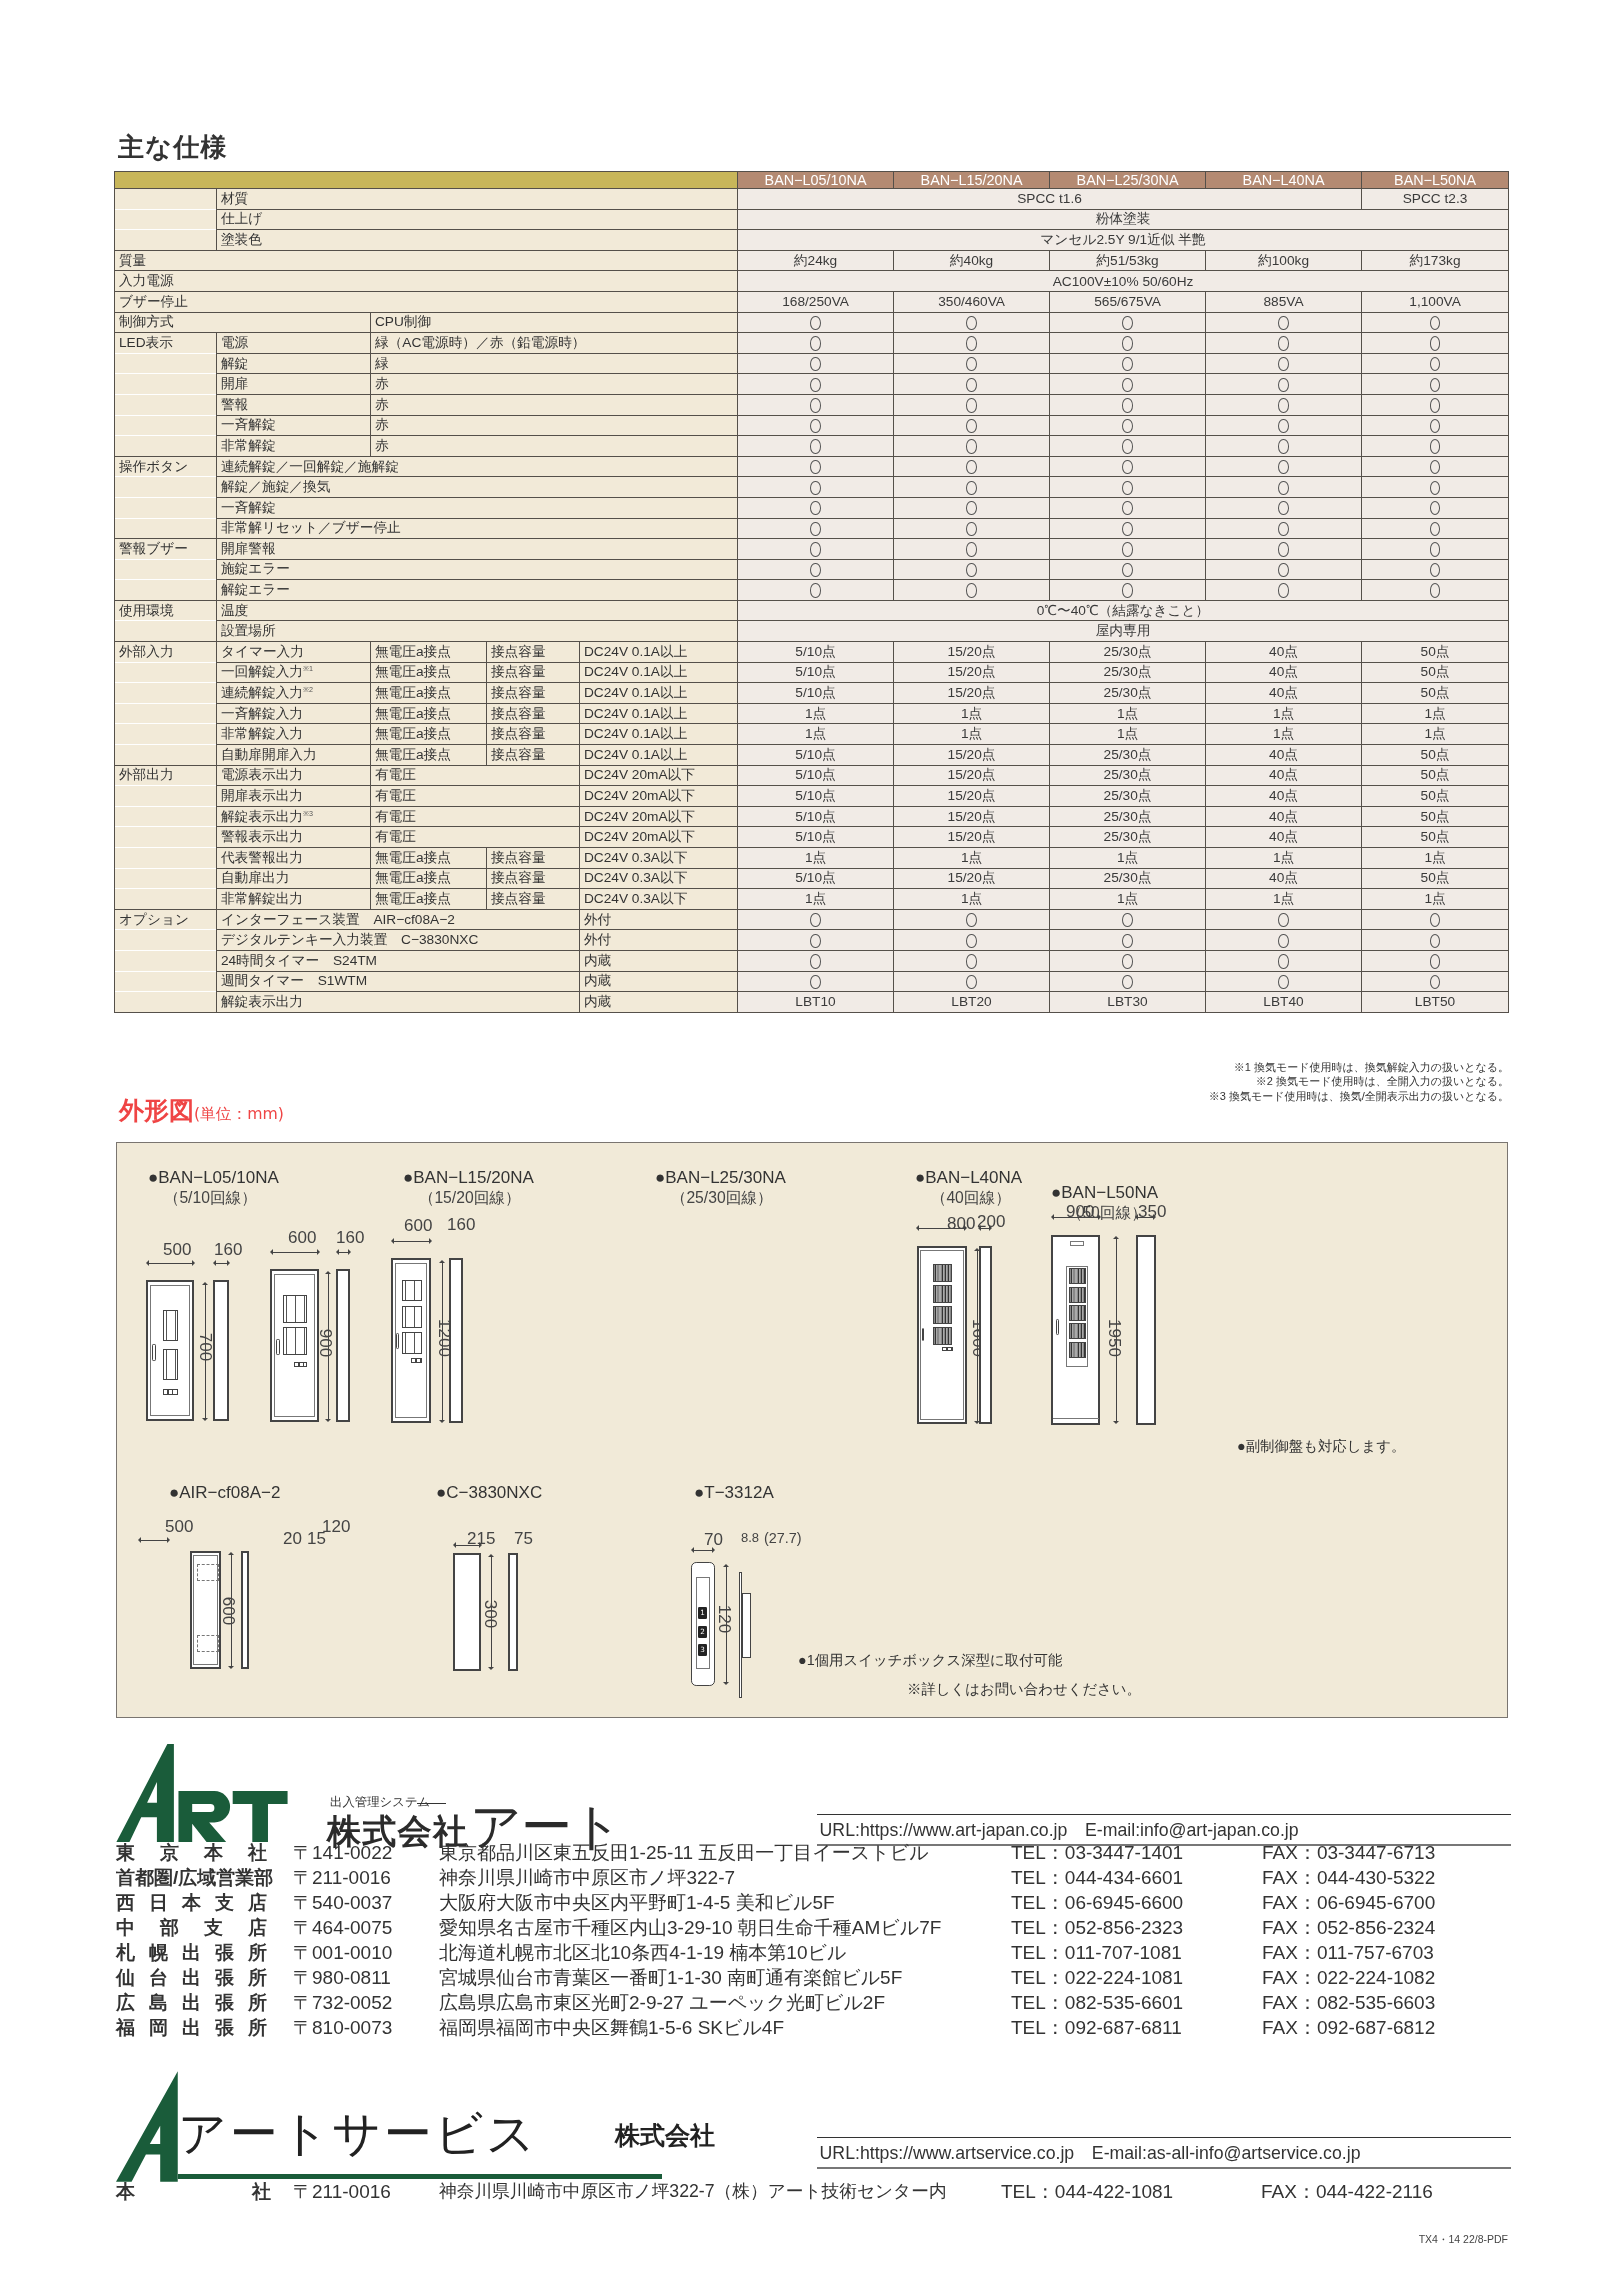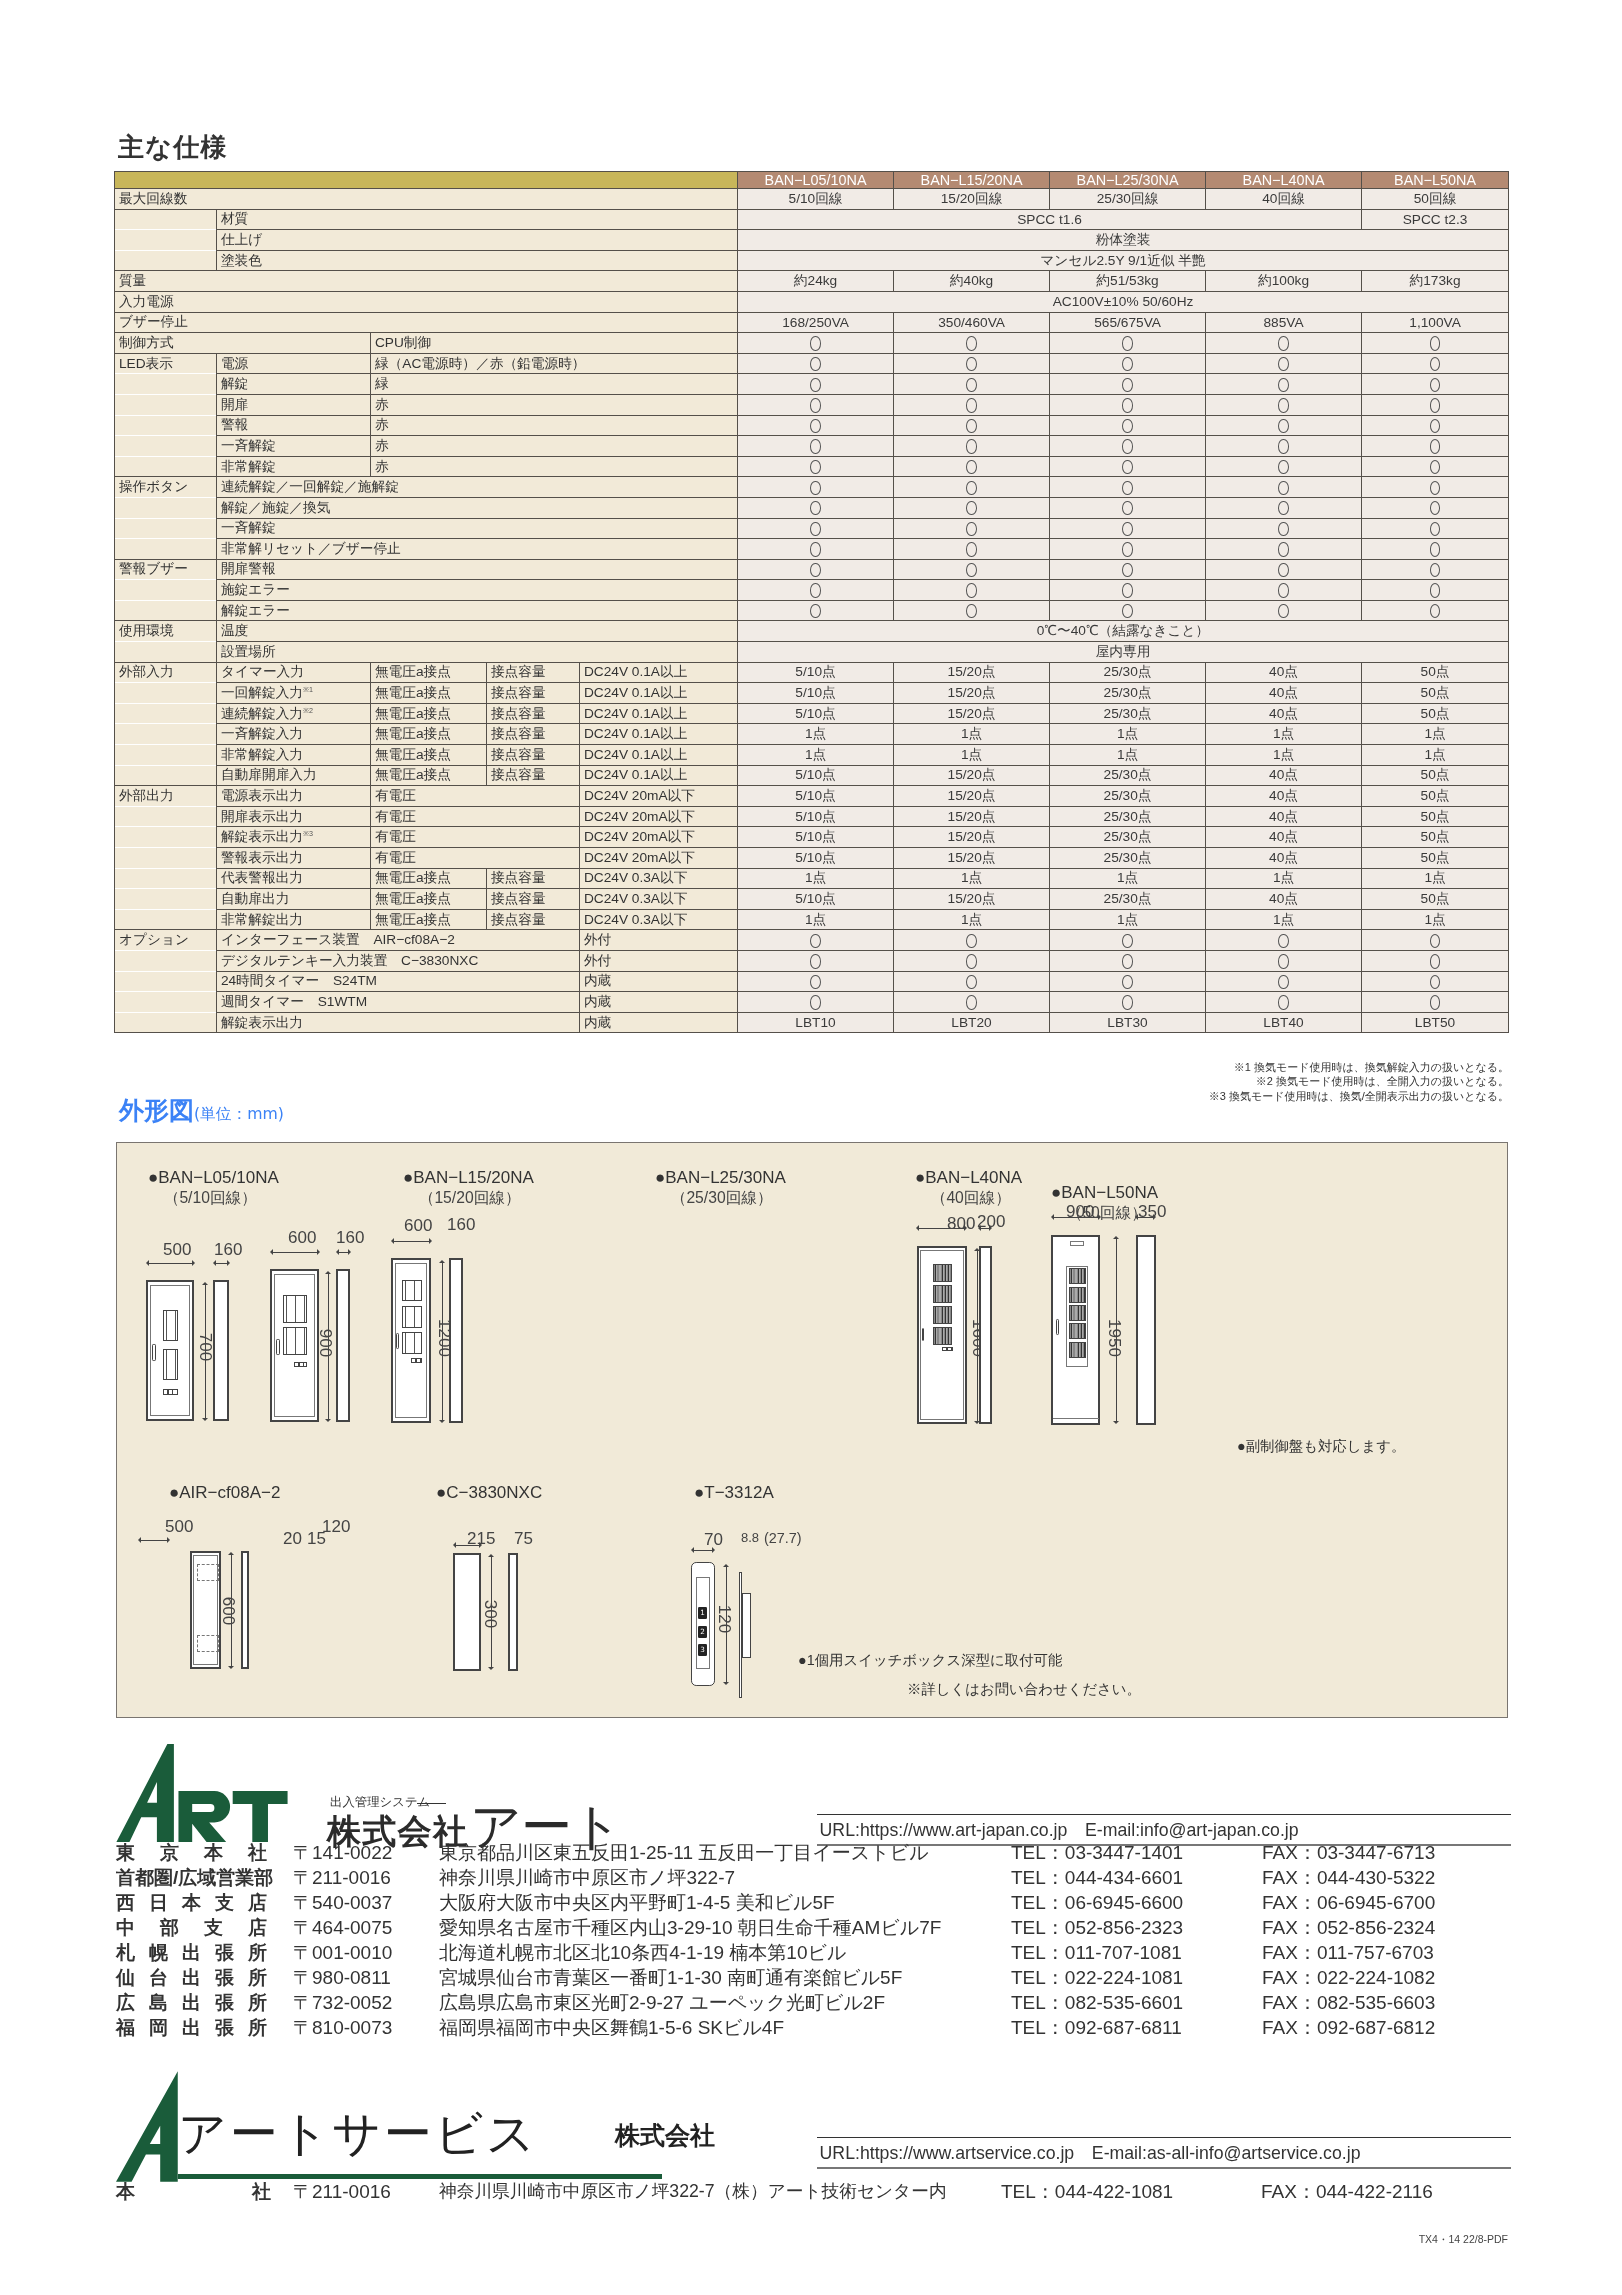--- a/index.html
+++ b/index.html
@@ -16,21 +16,21 @@
   .spec th.model { background: #b48a72; color: #ffffff; text-align: center; font-size: 14.4px; }
   .spec td.lbl { background: #f2ead8; text-align: left; color: #333; }
   .spec td.val { background: #f1ebe6; text-align: center; color: #3a3a3a; }
   .spec td.noborder-top { border-top-color: transparent; }
   .spec td.noborder-bottom { border-bottom-color: transparent; }
   .circle { display: inline-block; width: 10.5px; height: 14.4px; border: 1px solid #555; border-radius: 50%; vertical-align: middle; }
   sup.note { font-size: 7.2px; color: #555; vertical-align: top; }
 
   .notes { position: absolute; right: 114px; top: 1060px; text-align: right; font-size: 11px; line-height: 14.4px; color: #333; font-family: "Liberation Sans", sans-serif; }
 
-  .h2 { position: absolute; left: 119px; top: 1094px; font-size: 25px; font-weight: bold; color: #3b82f6; }
+  .h2 { position: absolute; left: 119px; top: 1094px; font-size: 25px; font-weight: bold; color: #ef4444; }
   .h2 .unit { font-size: 15.7px; font-weight: normal; }
 
   
   .diagram { position: absolute; left: 116px; top: 1142px; width: 1392px; height: 576px; background: #f1ead8; border: 1.3px solid #7a7570; }
   .dtitle { position: absolute; font-size: 17px; color: #333; font-family: "Liberation Sans", sans-serif; line-height: 19.6px; }
   .dtitle .sub { display: block; font-size: 15.7px; padding-left: 15.7px; color: #444; }
   .dim { position: absolute; font-size: 17px; color: #444; font-family: "Liberation Sans", sans-serif; }
   .dimv { position: absolute; font-size: 17px; color: #444; transform: rotate(90deg); transform-origin: center; font-family: "Liberation Sans", sans-serif; }
   .box { position: absolute; background: #fff; border: 2px solid #444; }
   .inner { position: absolute; border: 1.3px solid #777; }
@@ -96,28 +96,20 @@
       <col style="width:147px">
   </colgroup>
   <tbody id="spec-body">
     <tr>
       <th class="gold" colspan="5"></th>
       <th class="model">BAN−L05/10NA</th>
       <th class="model">BAN−L15/20NA</th>
       <th class="model">BAN−L25/30NA</th>
       <th class="model">BAN−L40NA</th>
       <th class="model">BAN−L50NA</th>
-    </tr>
-    <tr>
-      <td class="lbl" colspan="5">最大回線数</td>
-      <td class="val">5/10回線</td>
-      <td class="val">15/20回線</td>
-      <td class="val">25/30回線</td>
-      <td class="val">40回線</td>
-      <td class="val">50回線</td>
     </tr>
     <tr>
       <td class="lbl noborder-top noborder-bottom"></td>
       <td class="lbl" colspan="4">材質</td>
       <td class="val" colspan="4">SPCC t1.6</td>
       <td class="val">SPCC t2.3</td>
     </tr>
     <tr>
       <td class="lbl noborder-top noborder-bottom"></td>
       <td class="lbl" colspan="4">仕上げ</td>

